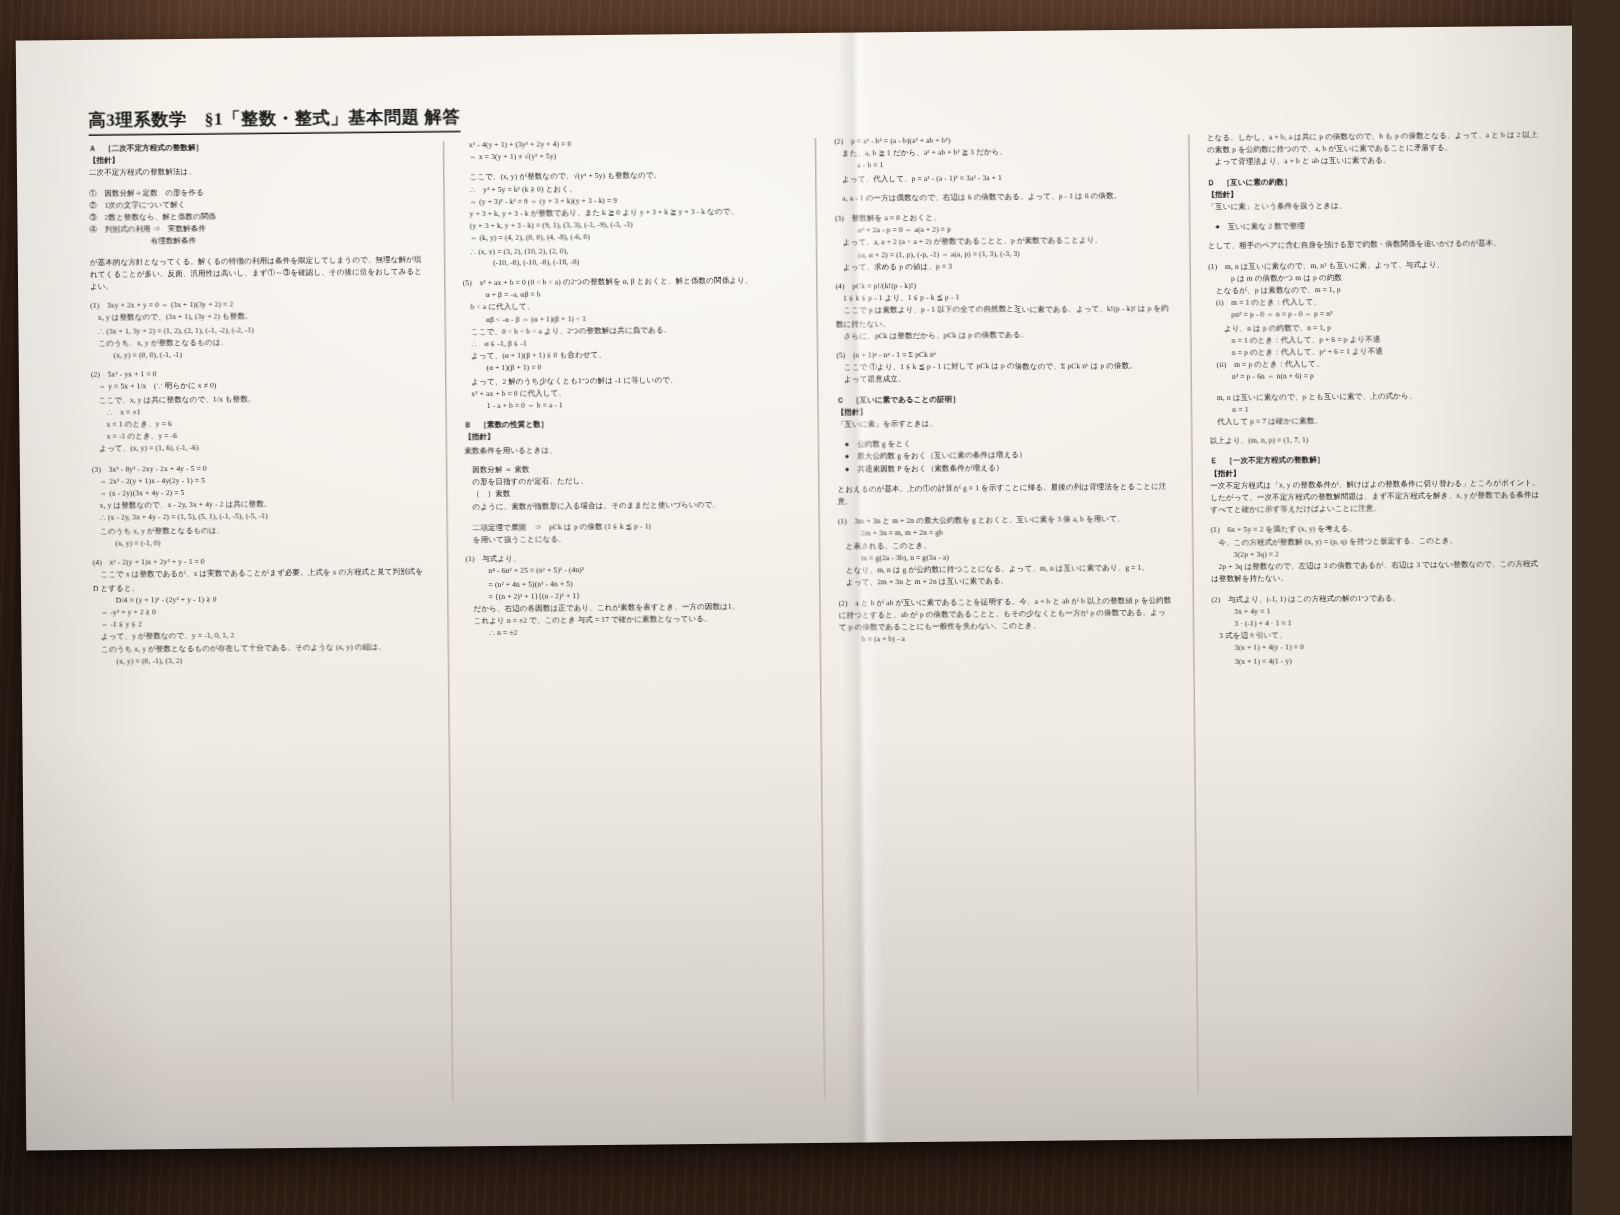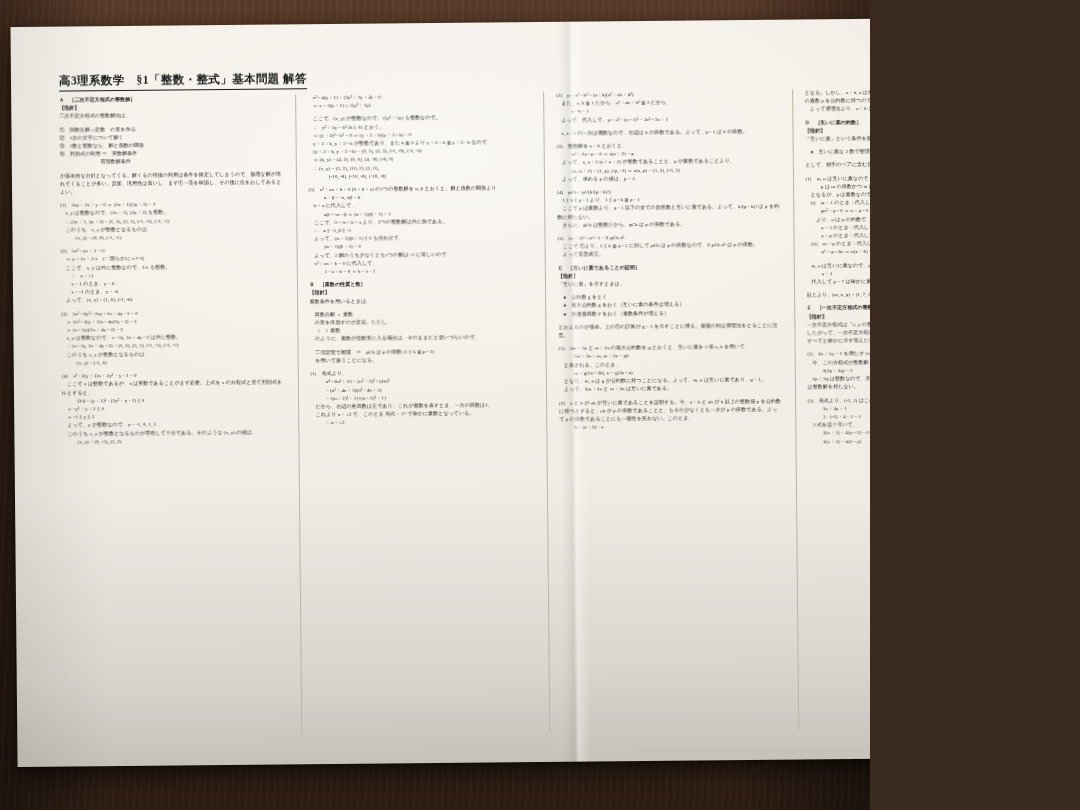--- a/index.html
+++ b/index.html
@@ -1,21 +1,21 @@
 <!DOCTYPE html>
 <html><head>
 <meta charset="utf-8">
 <style>
   html,body{margin:0;padding:0;}
   body{
     width:1080px;height:810px;overflow:hidden;
     background:#3a2a20;
     font-family:"Liberation Serif", serif;
   }
-  #stage{position:relative;width:870px;height:810px;overflow:hidden;}
+  #stage{position:relative;width:1048px;height:810px;overflow:hidden;}
 
   
   .desk{
     position:absolute;inset:0;
     background:
       linear-gradient(90deg, rgba(0,0,0,.35) 0%, rgba(0,0,0,0) 12%, rgba(0,0,0,0) 85%, rgba(0,0,0,.38) 100%),
       linear-gradient(180deg, #5a3d2b 0%, #4a3122 35%, #3e2a1d 70%, #2e1f15 100%);
   }
   .desk:after{
     content:"";position:absolute;inset:0;

